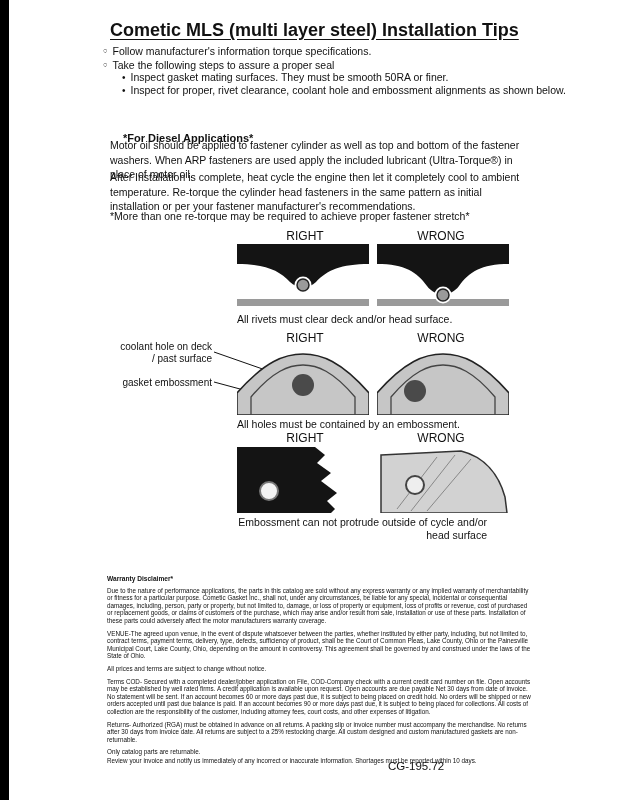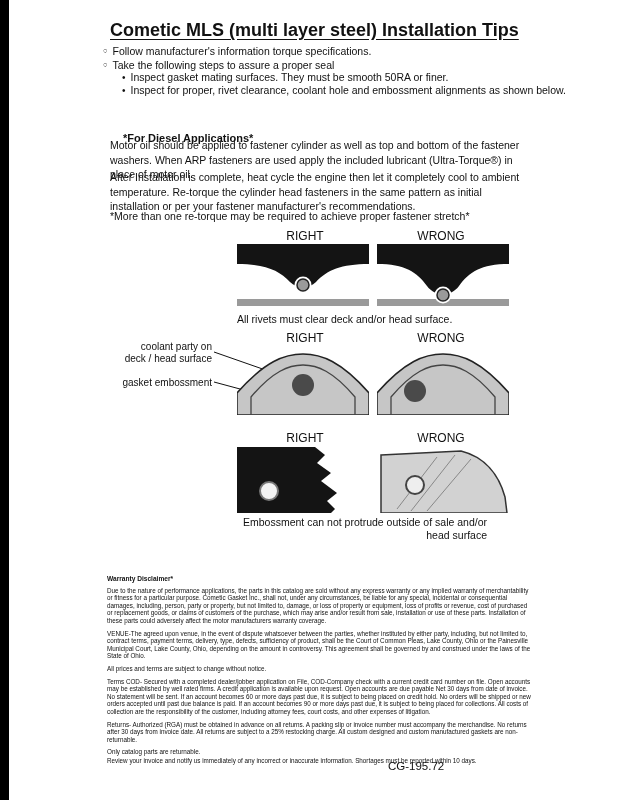--- a/index.html
+++ b/index.html
@@ -63,57 +63,58 @@
       <circle cx="66" cy="51" r="8.5" fill="#ffffff"></circle>
       <circle cx="66" cy="51" r="6" fill="#9a9a9a" stroke="#222" stroke-width="1.5"></circle>
     </svg>
   </div>
   <div class="caption abs" style="left:237px;top:313px;">All rivets must clear deck and/or head surface.</div>
 
   <div class="dg-head abs" style="left:237px;top:331px;">
     <span>RIGHT</span>
     <span>WRONG</span>
   </div>
-  <div class="ptr-label abs" style="left:118px;top:341px;width:94px;">coolant party on deck / head surface</div>
+  <div class="ptr-label abs" style="left:118px;top:341px;width:94px;">coolant hole on deck / past surface</div>
   <div class="ptr-label abs" style="left:108px;top:377px;width:104px;">gasket embossment</div>
   <svg class="abs" style="left:214px;top:344px;" width="100" height="60" viewBox="0 0 100 60">
     <line x1="0" y1="8" x2="80" y2="36" stroke="#111" stroke-width="1"></line>
     <line x1="0" y1="38" x2="52" y2="52" stroke="#111" stroke-width="1"></line>
   </svg>
   <div class="panels abs" style="left:237px;top:347px;">
     <svg width="132" height="68" viewBox="0 0 132 68">
       <path d="M0,68 V46 C28,14 48,7 66,7 C84,7 104,14 132,46 V68 Z" fill="#c6c6c6" stroke="#222" stroke-width="1.5"></path>
       <path d="M14,68 V50 C36,24 52,18 66,18 C80,18 96,24 118,50 V68" fill="none" stroke="#444" stroke-width="1.3"></path>
       <circle cx="66" cy="38" r="11" fill="#4a4a4a"></circle>
     </svg>
     <svg width="132" height="68" viewBox="0 0 132 68">
       <path d="M0,68 V46 C28,14 48,7 66,7 C84,7 104,14 132,46 V68 Z" fill="#c6c6c6" stroke="#222" stroke-width="1.5"></path>
       <path d="M14,68 V50 C36,24 52,18 66,18 C80,18 96,24 118,50 V68" fill="none" stroke="#444" stroke-width="1.3"></path>
       <circle cx="38" cy="44" r="11" fill="#4a4a4a"></circle>
     </svg>
   </div>
+  <div class="caption abs" style="left:237px;top:418px;">All holes must be contained by an embossment.</div>
 
   <div class="dg-head abs" style="left:237px;top:431px;">
     <span>RIGHT</span>
     <span>WRONG</span>
   </div>
   <div class="panels abs" style="left:237px;top:447px;">
     <svg width="132" height="66" viewBox="0 0 132 66">
       <path d="M0,0 H78 L88,8 L80,16 L94,26 L84,34 L100,46 L90,54 L98,62 L94,66 H0 Z" fill="#141414"></path>
       <circle cx="32" cy="44" r="9" fill="#f2f2f2" stroke="#777" stroke-width="2"></circle>
     </svg>
     <svg width="132" height="66" viewBox="0 0 132 66">
       <path d="M4,8 L84,4 C108,10 122,28 128,50 L130,66 H4 Z" fill="#d2d2d2" stroke="#333" stroke-width="1.5"></path>
       <line x1="20" y1="62" x2="60" y2="10" stroke="#888" stroke-width="1"></line>
       <line x1="34" y1="64" x2="78" y2="8" stroke="#888" stroke-width="1"></line>
       <line x1="50" y1="64" x2="94" y2="12" stroke="#888" stroke-width="1"></line>
       <circle cx="38" cy="38" r="9" fill="#eeeeee" stroke="#444" stroke-width="2"></circle>
     </svg>
   </div>
-  <div class="caption abs" style="left:237px;top:516px;width:250px;">Embossment can not protrude outside of sale and/or head surface</div>
+  <div class="caption abs" style="left:237px;top:516px;width:250px;">Embossment can not protrude outside of cycle and/or head surface</div>
 
   <div class="warranty abs" style="left:107px;top:575px;">
     <p class="wh">Warranty Disclaimer*</p>
     <p>Due to the nature of performance applications, the parts in this catalog are sold without any express warranty or any implied warranty of merchantability or fitness for a particular purpose.  Cometic Gasket Inc., shall not, under any circumstances, be liable for any special, incidental or consequential damages, including, person, party or property, but not limited to, damage, or loss of property or equipment, loss of profits or revenue, cost of purchased or replacement goods, or claims of customers of the purchase, which may arise and/or result from sale, installation or use of these parts.  Installation of these parts could adversely affect the motor manufacturers warranty coverage.</p>
     <p>VENUE-The agreed upon venue, in the event of dispute whatsoever between the parties, whether instituted by either party, including, but not limited to, contract terms, payment terms, delivery, type, defects, sufficiency of product, shall be the Court of Common Pleas, Lake County, Ohio or the Painesville Municipal Court, Lake County, Ohio, depending on the amount in controversy. This agreement shall be governed by and construed under the laws of the State of Ohio.</p>
     <p>All prices and terms are subject to change without notice.</p>
     <p>Terms COD- Secured with a completed dealer/jobber application on File, COD-Company check with a current credit card number on file.  Open accounts may be established by well rated firms.  A credit application is available upon request.  Open accounts are due payable Net 30 days from date of invoice.  No statement will be sent.  If an account becomes 60 or more days past due, it is subject to being placed on credit hold.  No orders will be shipped or new orders accepted until past due balance is paid.  If an account becomes 90 or more days past due, it is subject to being placed for collections.  All costs of collection are the responsibility of the customer, including attorney fees, court costs, and other expenses of litigation.</p>
     <p>Returns- Authorized (RGA) must be obtained in advance on all returns.  A packing slip or invoice number must accompany the merchandise.  No returns after 30 days from invoice date.  All returns are subject to a 25% restocking charge.  All custom designed and custom manufactured gaskets are non-returnable.</p>
     <p class="tight">Only catalog parts are returnable.</p>
     <p class="tight">Review your invoice and notify us immediately of any incorrect or inaccurate information.  Shortages must be reported within 10 days.</p>

